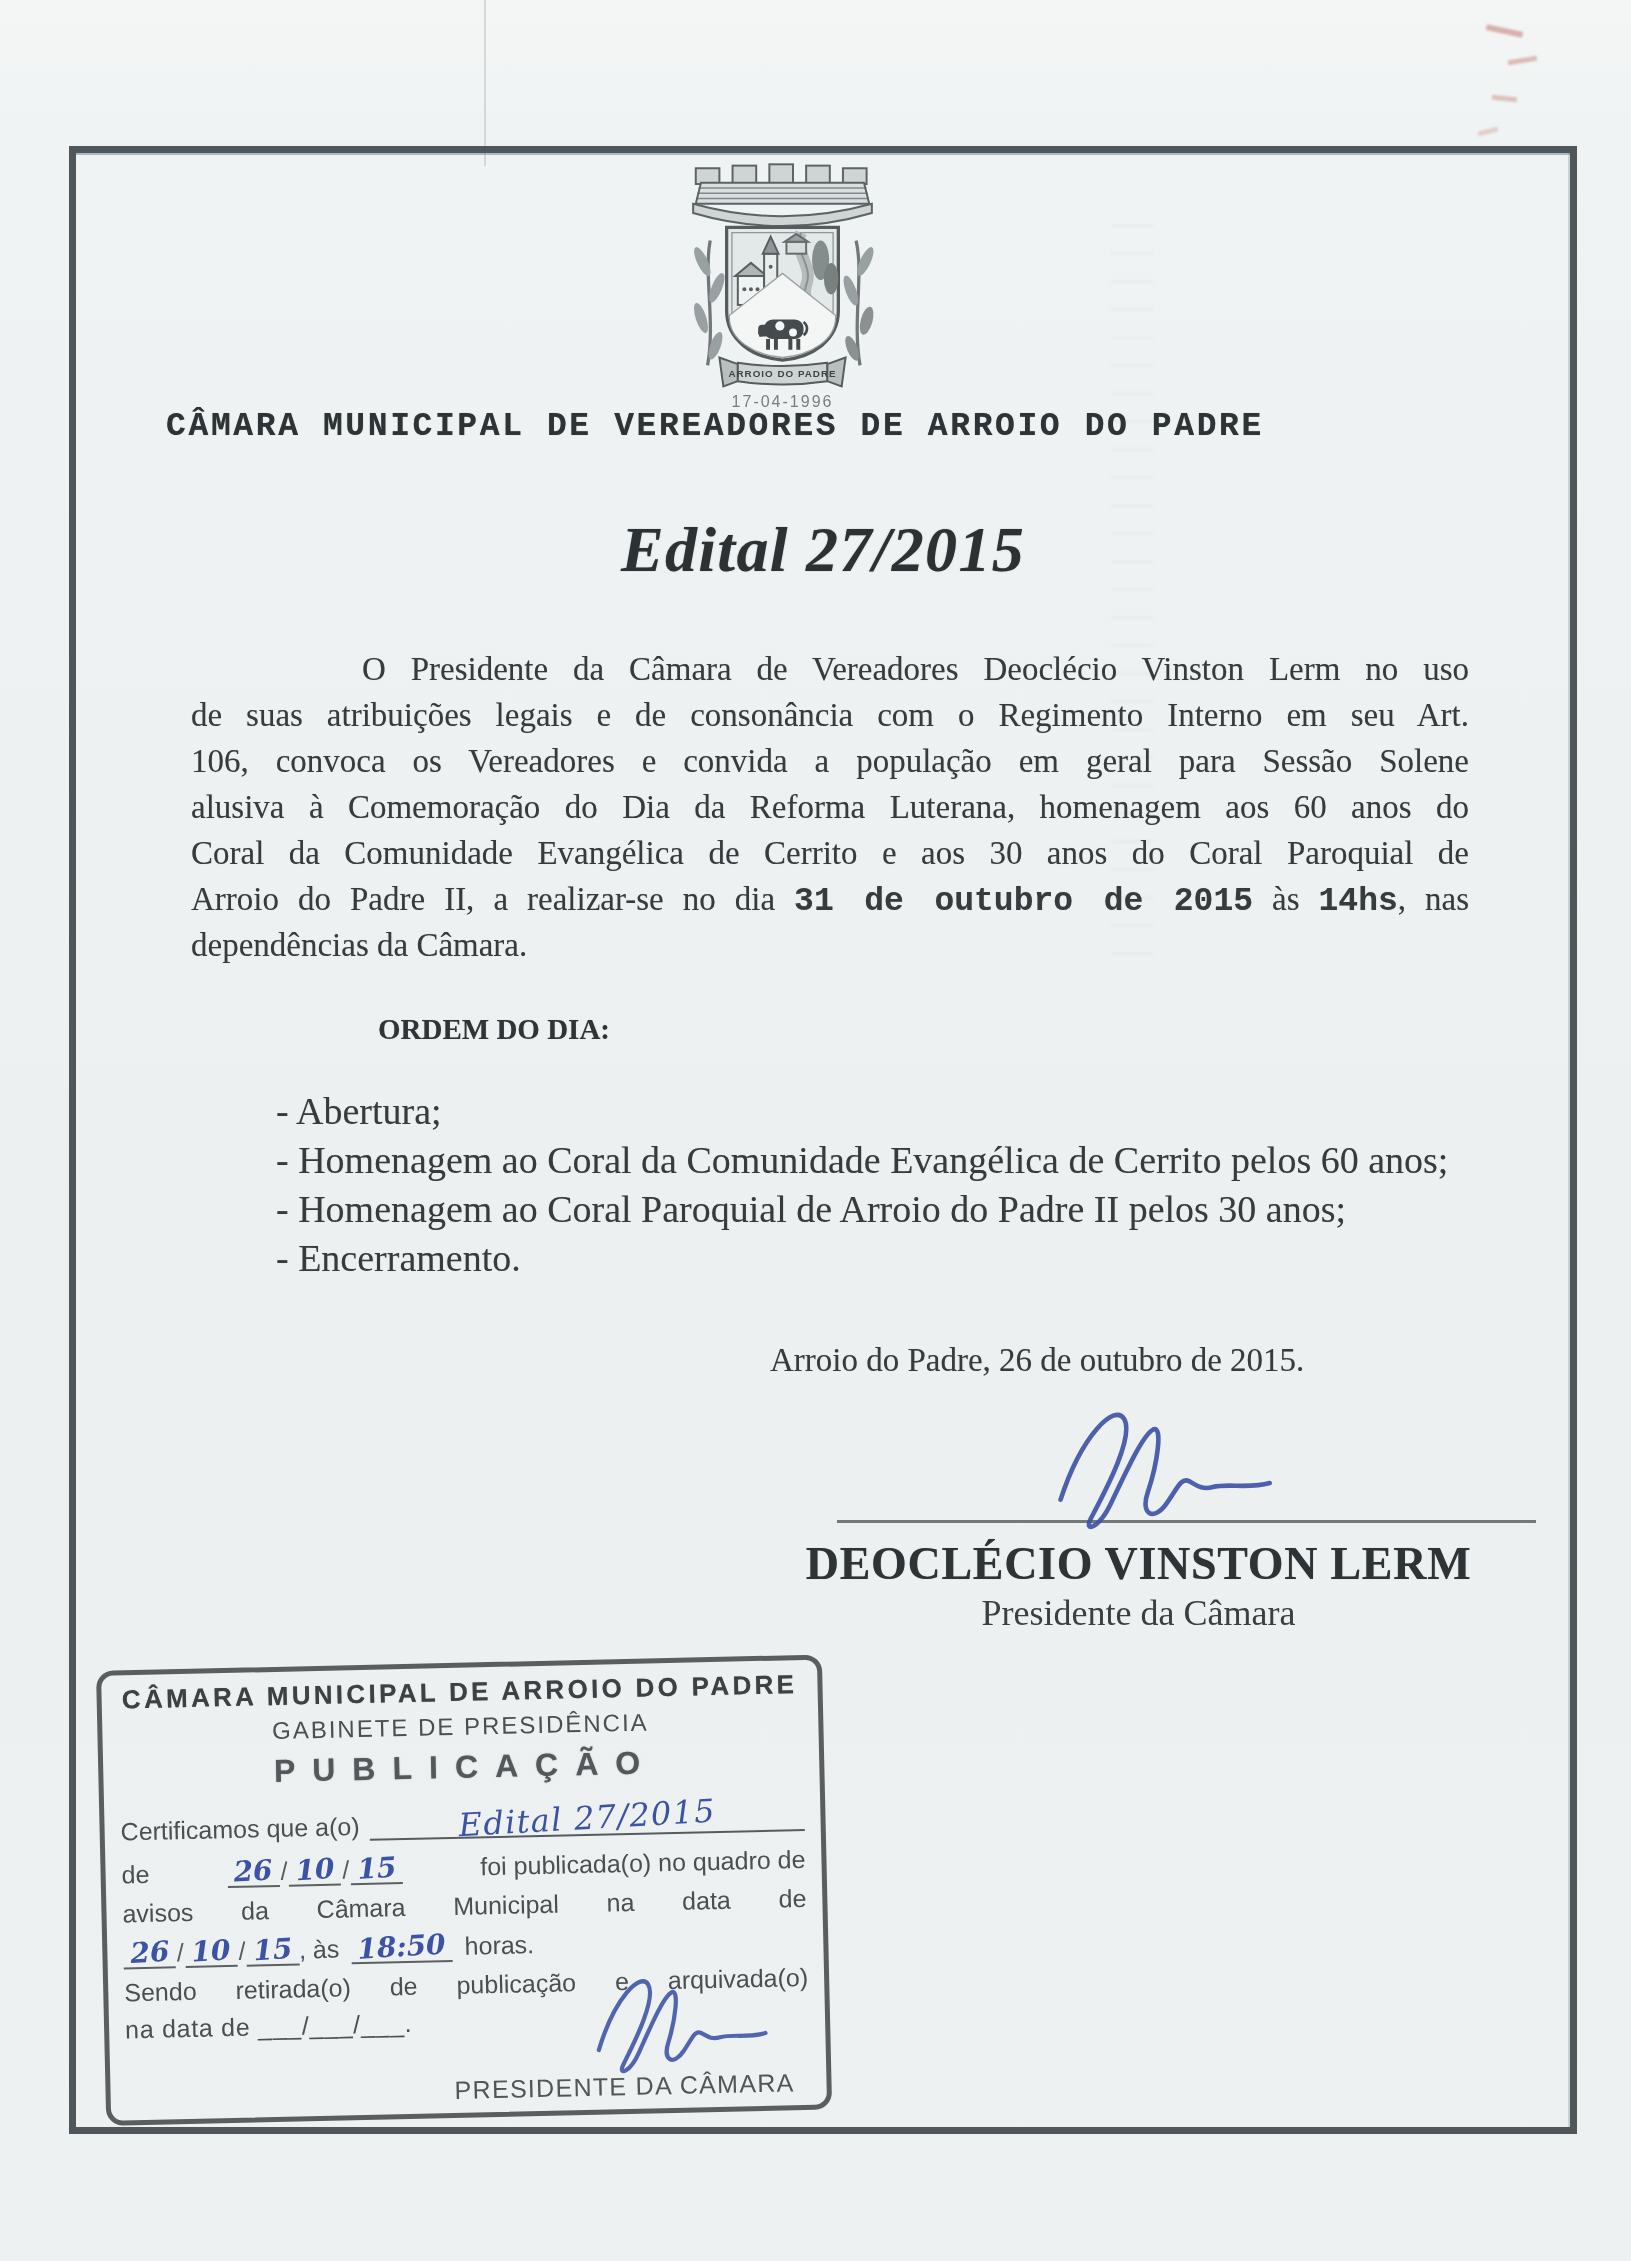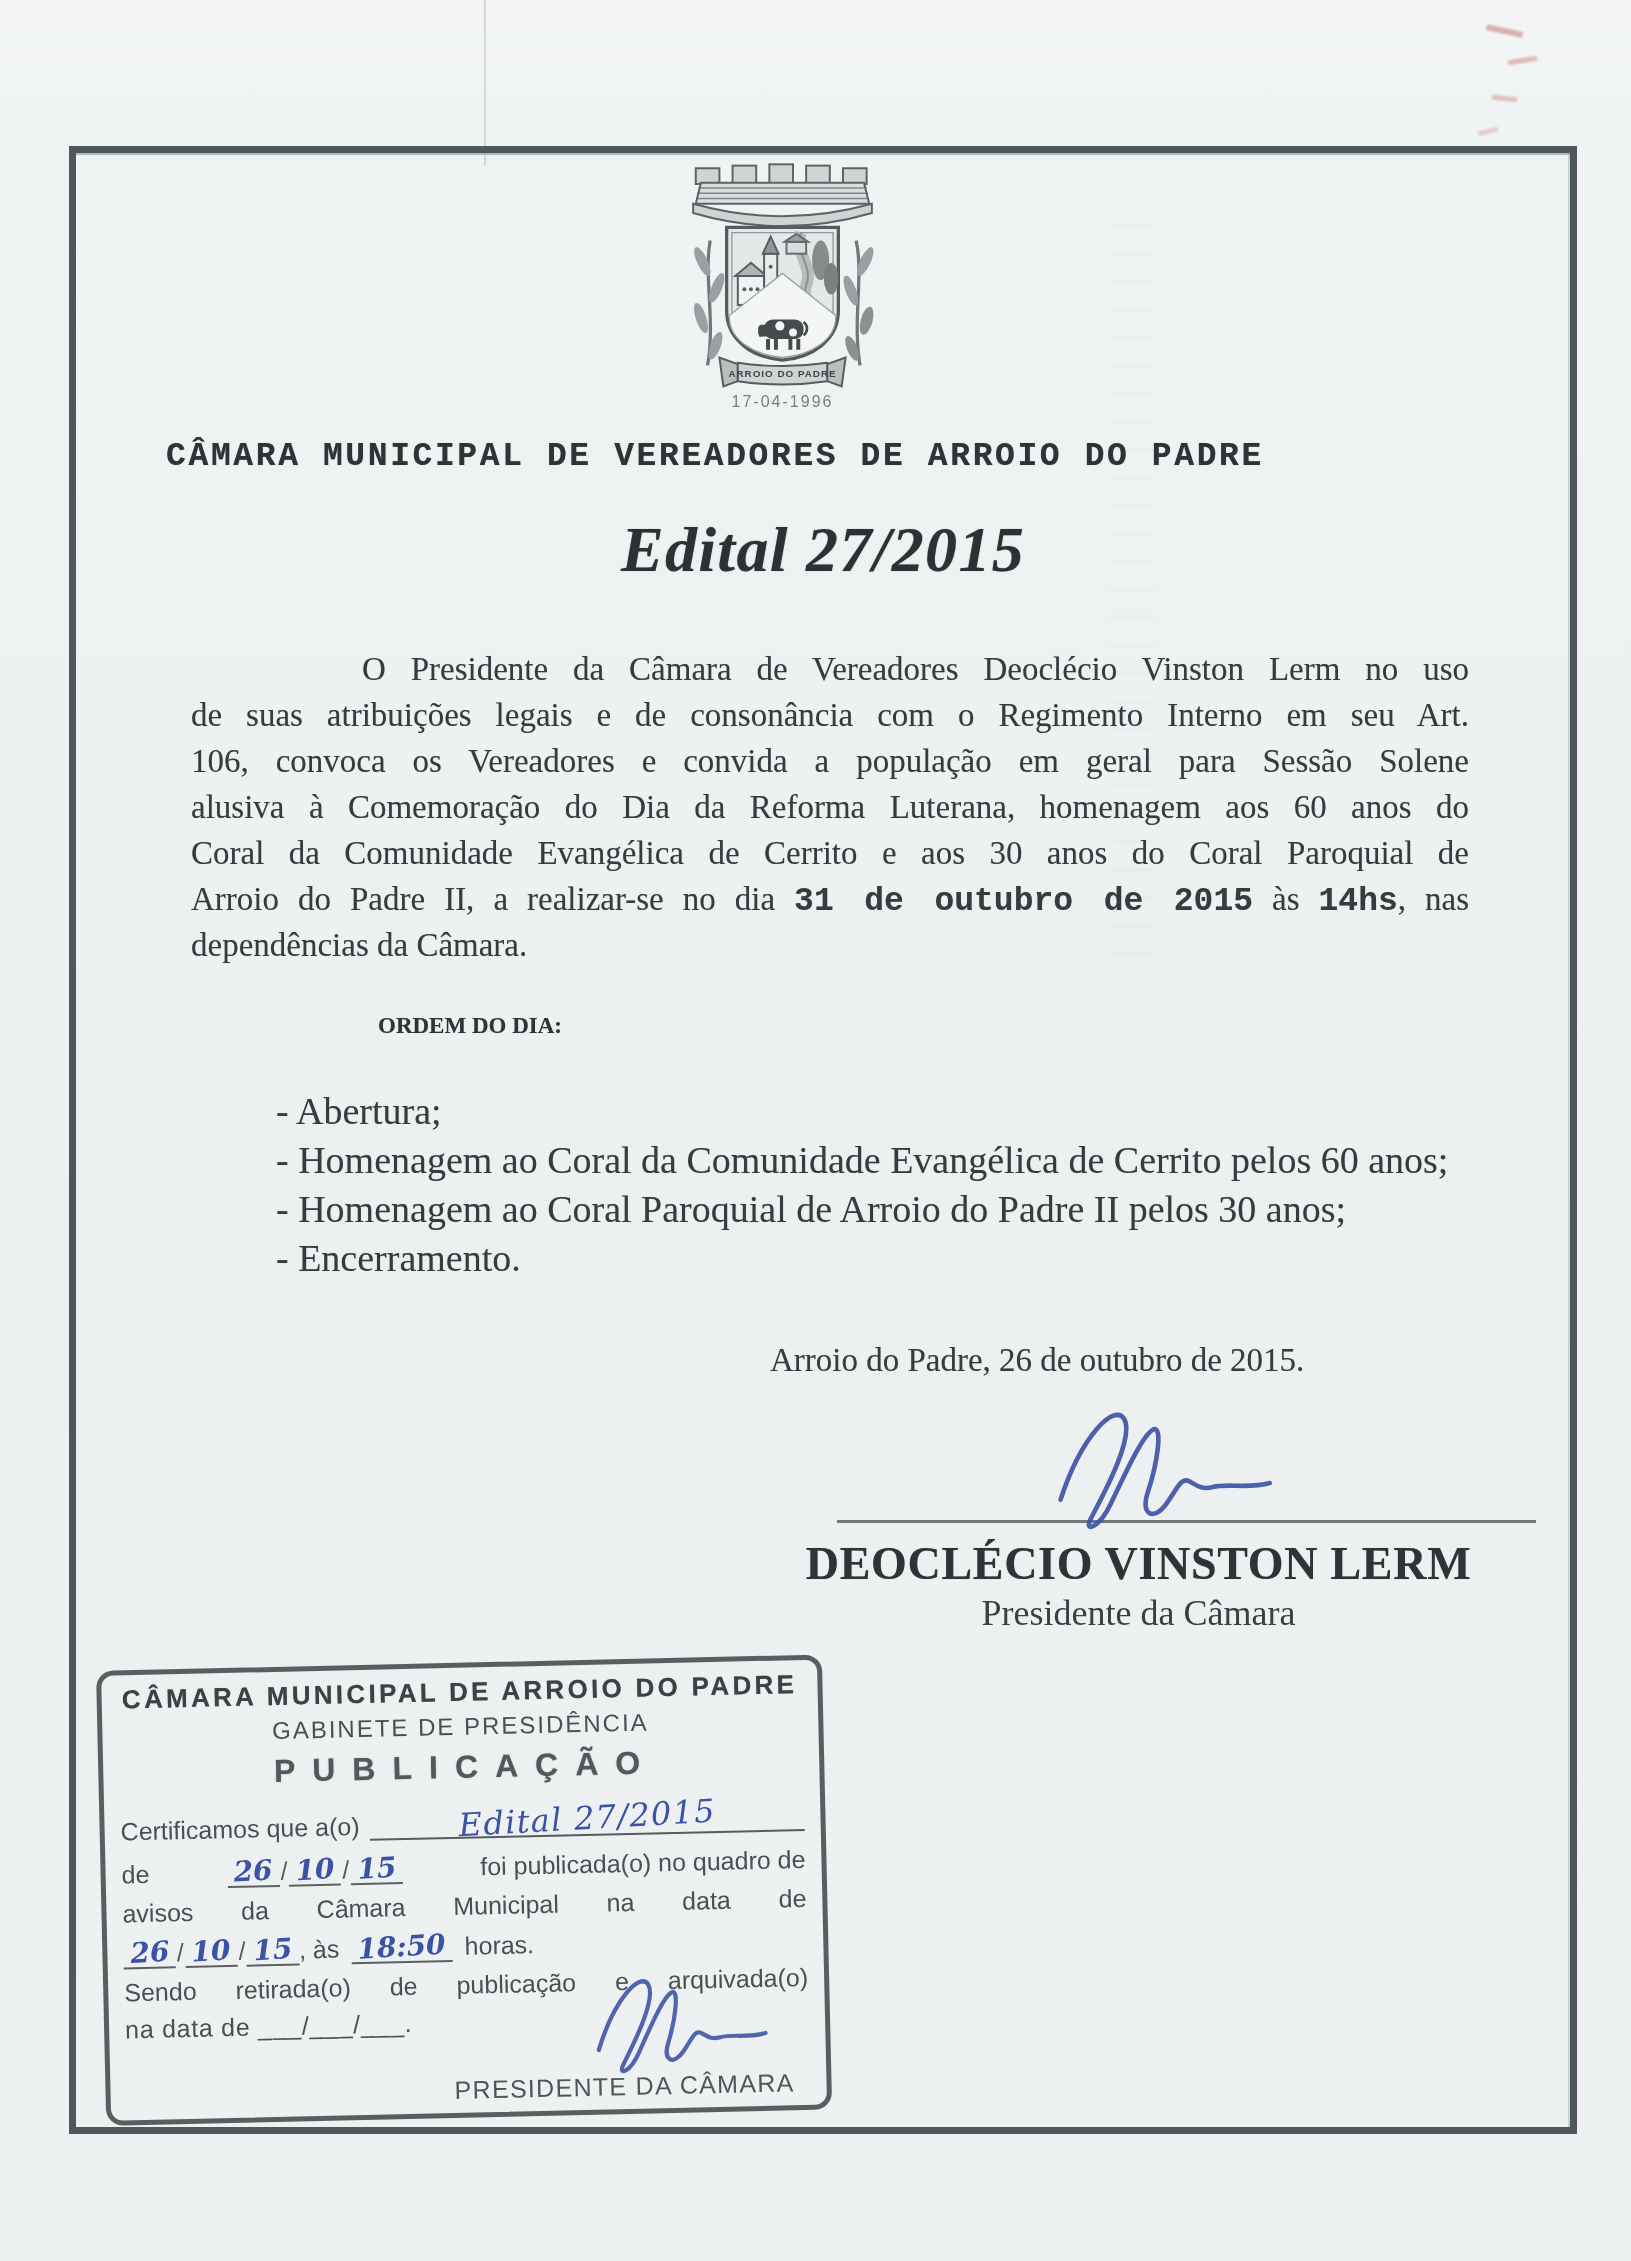--- a/index.html
+++ b/index.html
@@ -30,21 +30,21 @@
   .gr3{left:1492px;top:96px;width:25px;height:5.3px;opacity:.30;transform:rotate(6deg);}
   .gr4{left:1478px;top:129px;width:20px;height:4.6px;opacity:.22;transform:rotate(-14deg);}
   
   .crest-wrap{position:absolute;left:664px;top:163px;width:237px;height:232px;}
   .crest-date{
     position:absolute;left:664px;top:393px;width:237px;text-align:center;
     font-family:"Liberation Sans",sans-serif;font-size:16px;letter-spacing:2px;color:#787d80;
   }
   
   .org-line{
-    position:absolute;left:76px;top:438px;width:1278px;text-align:center;
+    position:absolute;left:76px;top:408px;width:1278px;text-align:center;
     font-family:"Liberation Mono",monospace;font-weight:bold;
     font-size:33px;letter-spacing:2.6px;color:#2e3335;
     text-shadow:0 0 0.7px rgba(46,51,53,.55);
   }
   .doc-title{
     position:absolute;left:76px;top:513px;width:1494px;text-align:center;
     font-family:"Liberation Serif",serif;font-style:italic;font-weight:bold;
     font-size:64px;color:#2c3133;letter-spacing:1.3px;
     text-shadow:0 0 1.3px rgba(44,49,51,.35);
   }
@@ -54,21 +54,21 @@
     height:46px;line-height:46px;white-space:nowrap;
     text-align:justify;text-align-last:justify;
     text-shadow:0 0 0.7px rgba(54,59,61,.3);
   }
   .pline.indent{padding-left:171px;}
   .pline.lastline{text-align-last:left;}
   .pline b{font-weight:bold;font-family:Liberation Mono, monospace;}
   
   .order-heading{
     position:absolute;left:378px;top:1013px;
-    font-size:23px;font-weight:bold;color:#2f3436;
+    font-size:29px;font-weight:bold;color:#2f3436;
     text-shadow:0 0 0.7px rgba(47,52,54,.4);
   }
   .order-list{position:absolute;left:276px;top:1087px;width:1197px;font-size:38px;}
   .order-item{line-height:49px;text-shadow:0 0 0.7px rgba(54,59,61,.3);}
   
   .dateline{
     position:absolute;left:770px;top:1342px;width:737px;
     font-size:33px;text-shadow:0 0 0.7px rgba(54,59,61,.3);
   }
   .sig-rule{position:absolute;left:837px;top:1520px;width:699px;height:3.3px;background:#5d6365;opacity:.85;}

